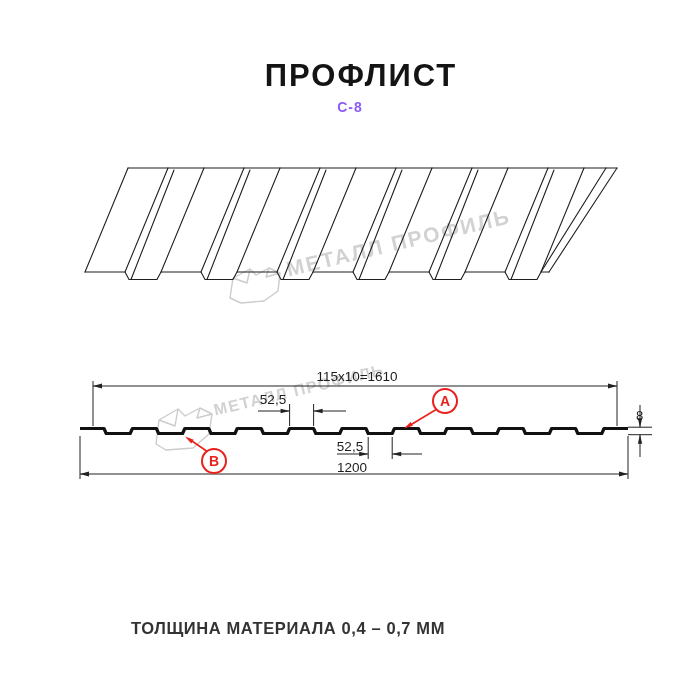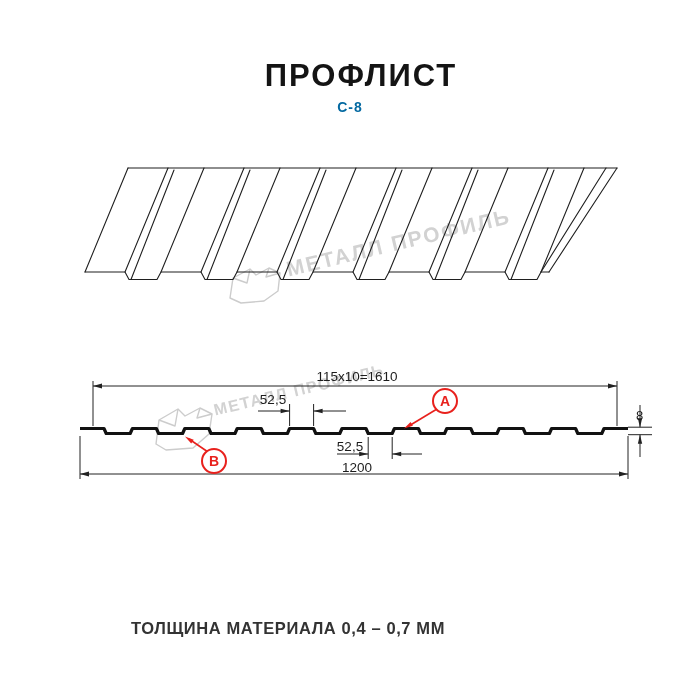--- a/index.html
+++ b/index.html
@@ -5,35 +5,35 @@
   * { margin:0; padding:0; box-sizing:border-box; }
   html,body { width:700px; height:700px; background:#ffffff; overflow:hidden;
               font-family:"Liberation Sans","DejaVu Sans",sans-serif; }
   #stage { position:relative; width:700px; height:700px; background:#fff; }
 
   .abs { position:absolute; }
 
   .title { left:0; top:58px; width:700px; text-align:center;
            font-size:31px; font-weight:700; letter-spacing:2px; color:#141414;margin-left:11px; }
   .subtitle { left:0; top:99px; width:700px; text-align:center;
-              font-size:14px; font-weight:700; letter-spacing:1px; color:#0369a1; }
+              font-size:14px; font-weight:700; letter-spacing:1px; color:#8b5cf6; }
   .footer { left:0; top:619px; width:576px; text-align:center;
             font-size:16.5px; font-weight:700; letter-spacing:0.6px; color:#333333; }
 
   .wm-text { color:#d2d2d2; font-weight:700; white-space:nowrap; }
   .wm1 { left:284px; top:258px; font-size:21px; letter-spacing:2px;
          transform:rotate(-13.5deg); transform-origin:left top; }
   .wm2 { left:212px; top:402px; font-size:16px; letter-spacing:1.5px;
          transform:rotate(-13.5deg); transform-origin:left top; }
 
   .dim { color:#1c1c1c; white-space:nowrap; }
   .dim-1150 { left:307px; top:369px; width:100px; text-align:center; font-size:13.5px; }
   .dim-52a  { left:253px; top:392px; width:40px;  text-align:center; font-size:13.5px; }
   .dim-52b  { left:330px; top:439px; width:40px;  text-align:center; font-size:13.5px; }
-  .dim-1200 { left:337px; top:460px; width:40px;  text-align:center; font-size:13.5px; }
+  .dim-1200 { left:337px; top:460px; width:40px;  text-align:left; font-size:13.5px; }
   .dim-8    { left:636px; top:408px; width:20px;  text-align:left;   font-size:13px;  }
 
   .callout { width:26px; height:26px; border:2.4px solid #e8211d; border-radius:50%;
              background:#fff; color:#e8211d; font-size:14px; font-weight:700;
              display:flex; align-items:center; justify-content:center; }
   .callout-a { left:432px; top:388px; }
   .callout-b { left:201px; top:448px; }
 
   svg { position:absolute; left:0; top:0; }
   .ln  { stroke:#1f1f1f; stroke-width:1.1; fill:none; stroke-linejoin:round; stroke-linecap:round; }

